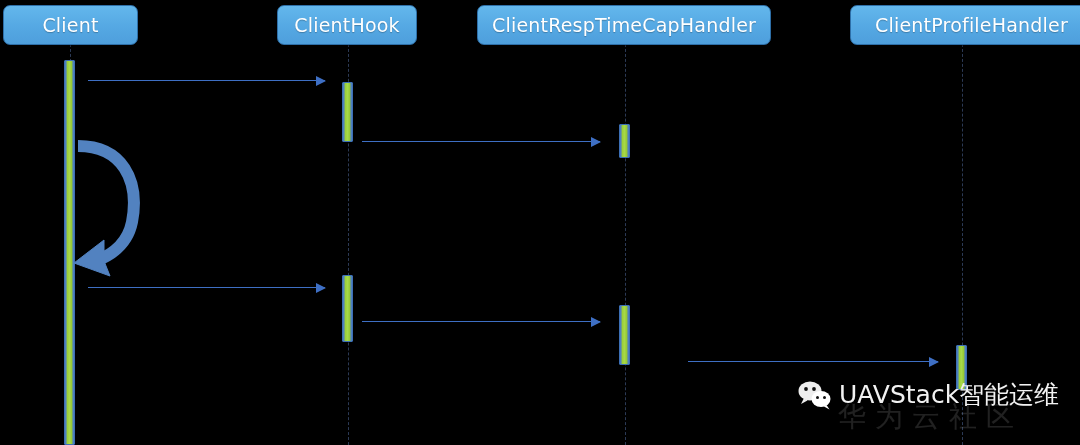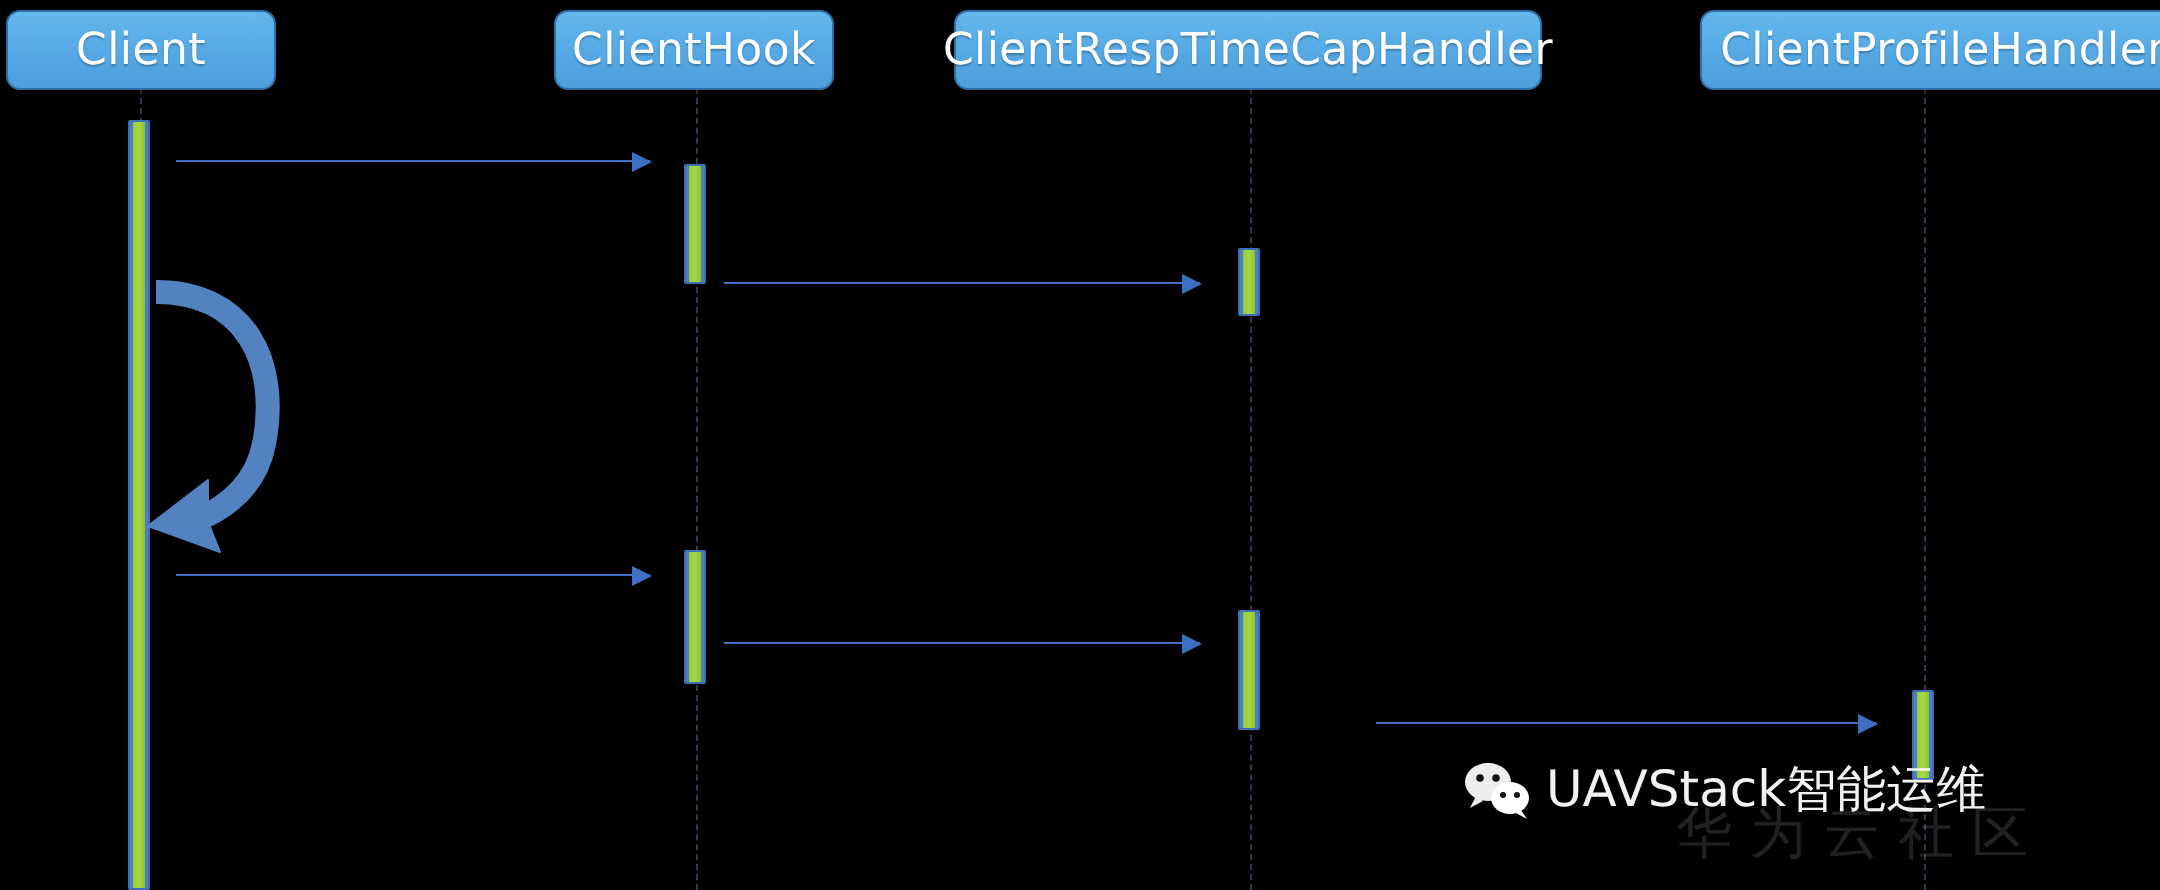--- a/index.html
+++ b/index.html
@@ -24,21 +24,21 @@
     box-sizing: border-box;
     height: 40px;
     border-radius: 7px;
     background: linear-gradient(180deg, #63B7EC 0%, #55A8E3 55%, #4E9FDC 100%);
     border: 1.5px solid #2E6FA8;
     box-shadow: 0 1px 2px rgba(0,0,0,0.55);
     display: flex;
     align-items: center;
     justify-content: center;
     color: #FFFFFF;
-    font-size: 22px;
+    font-size: 19px;
     letter-spacing: 0.2px;
     white-space: nowrap;
     text-shadow: 0 1px 1px rgba(0,0,0,0.25);
   }
 
   
   .lifeline {
     position: absolute;
     width: 0;
     border-left: 1.5px dashed #2C3A55;
@@ -145,21 +145,21 @@
   <div class="msg" style="left:688px; top:361px; width:250px;"></div>
 
   <svg class="selfloop" viewBox="0 0 100 150" xmlns="http://www.w3.org/2000/svg">
     <path d="M 18 16 C 62 16, 80 50, 72 92 C 68 112, 54 124, 36 131" fill="none" stroke="#5282C0" stroke-width="12" stroke-linecap="butt"></path>
     <path d="M 44 110 L 14 133 L 50 146 L 44 131 Z" fill="#5282C0" stroke="#5282C0" stroke-width="1" stroke-linejoin="round"></path>
   </svg>
 
   <div class="wm-faint-cn" style="left:838px; top:398px;">华为云社区</div>
 
 
-  <div class="wm-main" style="left:732px; top:378px;">
+  <div class="wm-main" style="left:798px; top:378px;">
     <svg width="34" height="30" viewBox="0 0 34 30" xmlns="http://www.w3.org/2000/svg">
       <ellipse cx="12" cy="11" rx="11.5" ry="9.5" fill="#EDEDED"></ellipse>
       <path d="M 6 18 L 3 24 L 9.5 20.5 Z" fill="#EDEDED"></path>
       <circle cx="8" cy="9" r="1.9" fill="#111111"></circle>
       <circle cx="16" cy="9" r="1.9" fill="#111111"></circle>
       <ellipse cx="23" cy="19" rx="9.5" ry="8" fill="#FFFFFF"></ellipse>
       <path d="M 28.5 25 L 31.5 29.5 L 26 26.5 Z" fill="#FFFFFF"></path>
       <circle cx="19.5" cy="17.5" r="1.5" fill="#111111"></circle>
       <circle cx="26.5" cy="17.5" r="1.5" fill="#111111"></circle>
     </svg>

